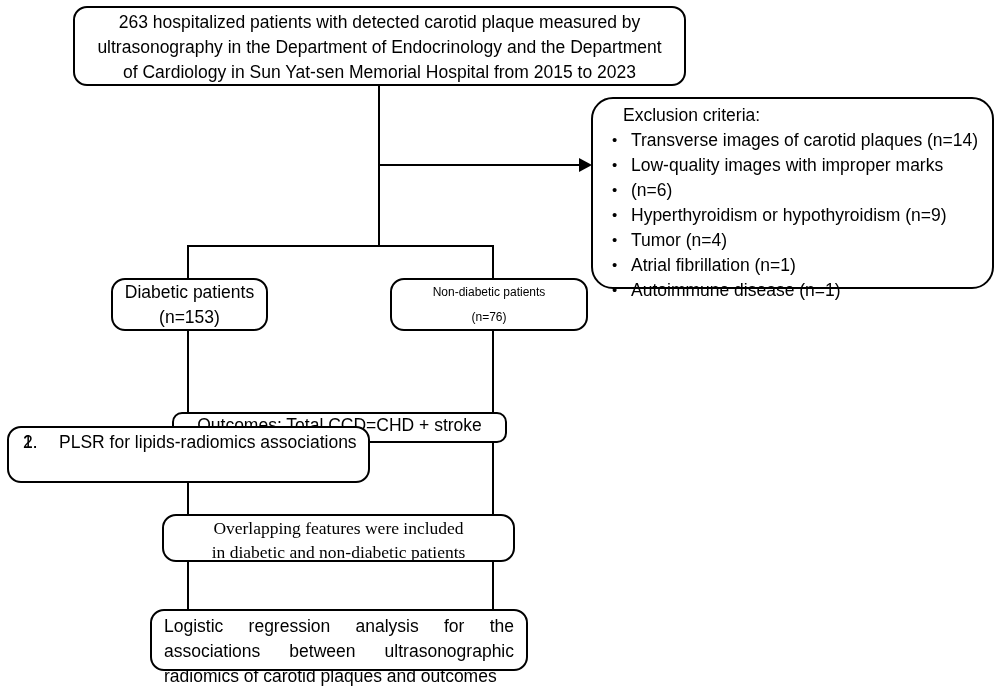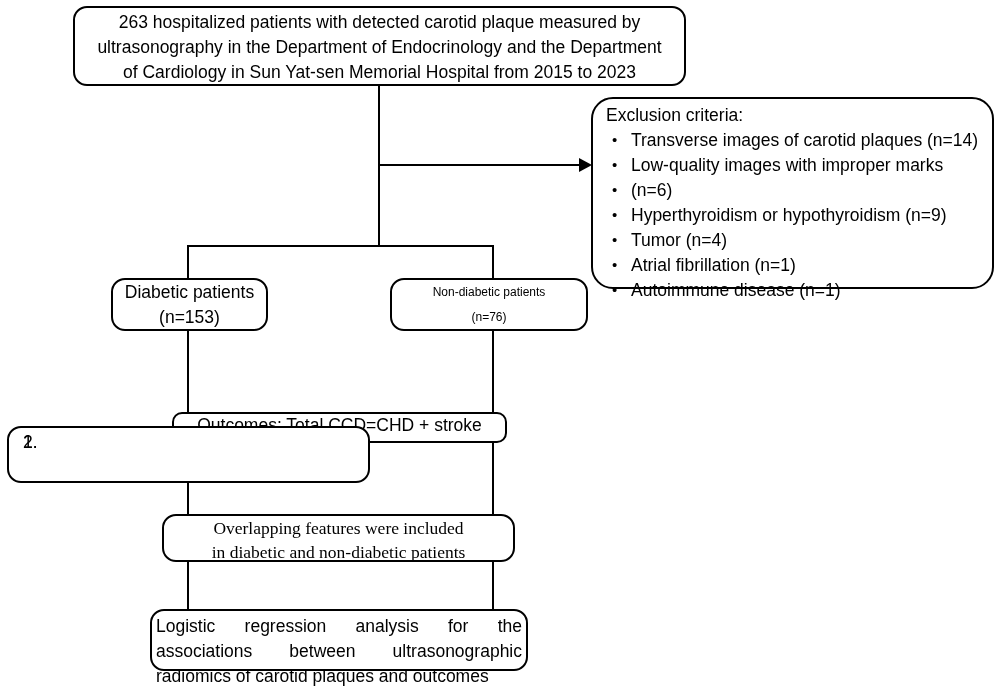--- a/index.html
+++ b/index.html
@@ -44,21 +44,21 @@
 
   
   #box-exclusion {
     left: 591px; top: 97px; width: 403px; height: 192px;
     border-radius: 22px;
     padding: 4px 4px 4px 12px;
     justify-content: flex-start;
     font-size: 17.5px;
     line-height: 25px;
   }
-  #box-exclusion .heading { margin-left: 1px; }
+  #box-exclusion .heading { margin-left: 18px; }
   #box-exclusion ul {
     list-style: none;
     margin: 0;
     padding: 0;
   }
   #box-exclusion li {
     position: relative;
     padding-left: 26px;
     white-space: nowrap;
   }
@@ -118,21 +118,21 @@
   #box-overlap {
     left: 162px; top: 514px; width: 353px; height: 48px;
     font-size: 17.5px;
     line-height: 24px;
     font-family: Liberation Serif, serif;
   }
 
   
   #box-logistic {
     left: 150px; top: 609px; width: 378px; height: 62px;
-    padding: 3px 4px;
+    padding: 3px 12px;
     font-size: 17.5px;
     line-height: 25px;
   }
   #box-logistic .line:last-child { text-align: left; }
 
   
   .conn {
     position: absolute;
     background: #000000;
     z-index: 1;
@@ -202,20 +202,21 @@
     <div class="line">Outcomes: Total CCD=CHD + stroke</div>
   </div>
 
   <div class="node" id="box-analysis">
     <ol>
       <li>
         <span class="num">1.</span>
       </li>
       <li>
         <span class="num">2.</span>
+        <span>PLSR for lipids-radiomics associations</span>
       </li>
     </ol>
   </div>
 
   <div class="node center" id="box-overlap">
     <div class="line">Overlapping features were included</div>
     <div class="line">in diabetic and non-diabetic patients</div>
   </div>
 
   <div class="node justify" id="box-logistic">

